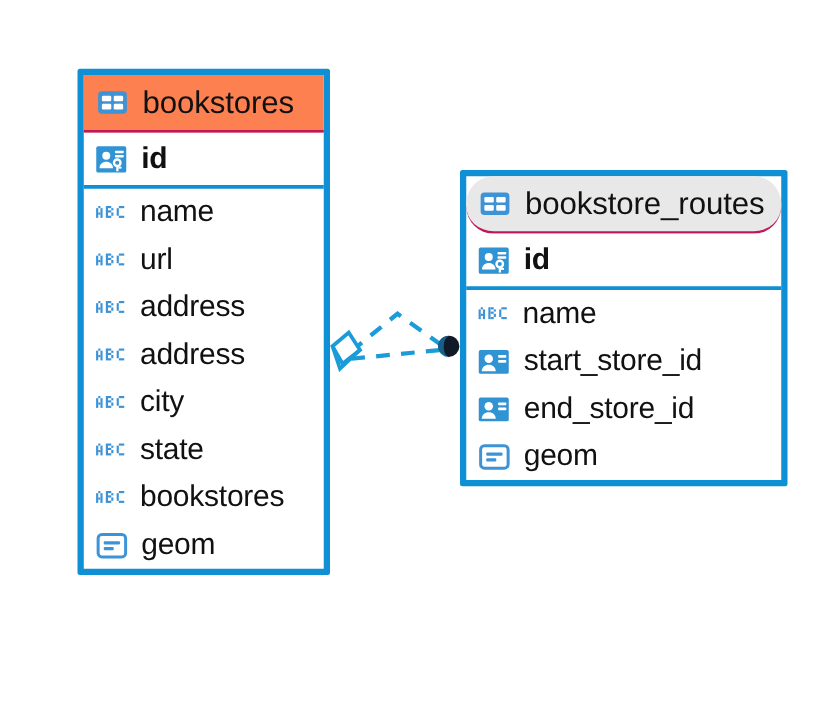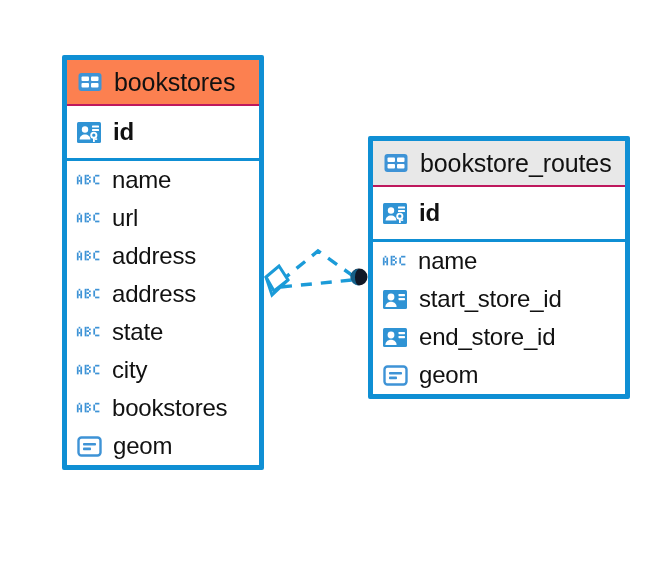--- a/index.html
+++ b/index.html
@@ -33,21 +33,21 @@
   .entity-header {
     display: flex;
     align-items: center;
     box-sizing: border-box;
     height: 46px;
     padding: 0 6px 0 9px;
     gap: 10px;
     border-bottom: 2px solid #be185d;
   }
   .entity-header.accent   { background: #FC8050; }
-  .entity-header.neutral  { background: #E8E8E8; }
+  .entity-header.neutral  { background: #E8E8E8; border-radius: 22px; }
 
   .entity-title {
     font-size: 25px;
     color: #111111;
     line-height: 1;
     white-space: nowrap;
     letter-spacing: -0.1px;
   }
 
   .entity-rows {
@@ -57,21 +57,21 @@
   .row {
     display: flex;
     align-items: center;
     box-sizing: border-box;
     height: 38px;
     padding: 0 6px 0 9px;
     gap: 10px;
   }
   .row.pk {
     border-bottom: 3px solid #0F8FD4;
-    height: 55px;
+    height: 45px;
   }
   .row-label {
     font-size: 24px;
     color: #111111;
     line-height: 1;
     white-space: nowrap;
     letter-spacing: -0.2px;
   }
   .row.pk .row-label { font-weight: bold; }
 
@@ -244,44 +244,44 @@
               <rect x="15" y="9" width="2" height="2"></rect>
                 <rect x="12" y="11" width="3" height="2"></rect>
               <rect x="15" y="13" width="2" height="3"></rect>
                 <rect x="12" y="16" width="3" height="2"></rect>
               <rect x="22" y="7" width="5" height="2"></rect>
                 <rect x="20" y="9" width="2" height="7"></rect>
               <rect x="22" y="16" width="5" height="2"></rect>
             </g>
           </svg>
         </span>
+        <span class="row-label">city</span>
+      </div>
+
+      <div class="row">
+        <span class="icon icon-abc">
+          <svg width="26" height="26" viewBox="0 0 30 26">
+            <g fill="#3E93D6">
+              <rect x="1" y="9" width="2" height="9"></rect>
+                <rect x="3" y="7" width="2" height="2"></rect>
+              <rect x="5" y="9" width="2" height="9"></rect>
+                <rect x="3" y="13" width="2" height="2"></rect>
+              <rect x="10" y="7" width="2" height="11"></rect>
+                <rect x="12" y="7" width="3" height="2"></rect>
+              <rect x="15" y="9" width="2" height="2"></rect>
+                <rect x="12" y="11" width="3" height="2"></rect>
+              <rect x="15" y="13" width="2" height="3"></rect>
+                <rect x="12" y="16" width="3" height="2"></rect>
+              <rect x="22" y="7" width="5" height="2"></rect>
+                <rect x="20" y="9" width="2" height="7"></rect>
+              <rect x="22" y="16" width="5" height="2"></rect>
+            </g>
+          </svg>
+        </span>
         <span class="row-label">state</span>
-      </div>
-
-      <div class="row">
-        <span class="icon icon-abc">
-          <svg width="26" height="26" viewBox="0 0 30 26">
-            <g fill="#3E93D6">
-              <rect x="1" y="9" width="2" height="9"></rect>
-                <rect x="3" y="7" width="2" height="2"></rect>
-              <rect x="5" y="9" width="2" height="9"></rect>
-                <rect x="3" y="13" width="2" height="2"></rect>
-              <rect x="10" y="7" width="2" height="11"></rect>
-                <rect x="12" y="7" width="3" height="2"></rect>
-              <rect x="15" y="9" width="2" height="2"></rect>
-                <rect x="12" y="11" width="3" height="2"></rect>
-              <rect x="15" y="13" width="2" height="3"></rect>
-                <rect x="12" y="16" width="3" height="2"></rect>
-              <rect x="22" y="7" width="5" height="2"></rect>
-                <rect x="20" y="9" width="2" height="7"></rect>
-              <rect x="22" y="16" width="5" height="2"></rect>
-            </g>
-          </svg>
-        </span>
-        <span class="row-label">city</span>
       </div>
 
 
       <div class="row">
         <span class="icon icon-abc">
           <svg width="26" height="26" viewBox="0 0 30 26">
             <g fill="#3E93D6">
               <rect x="1" y="9" width="2" height="9"></rect>
                 <rect x="3" y="7" width="2" height="2"></rect>
               <rect x="5" y="9" width="2" height="9"></rect>

